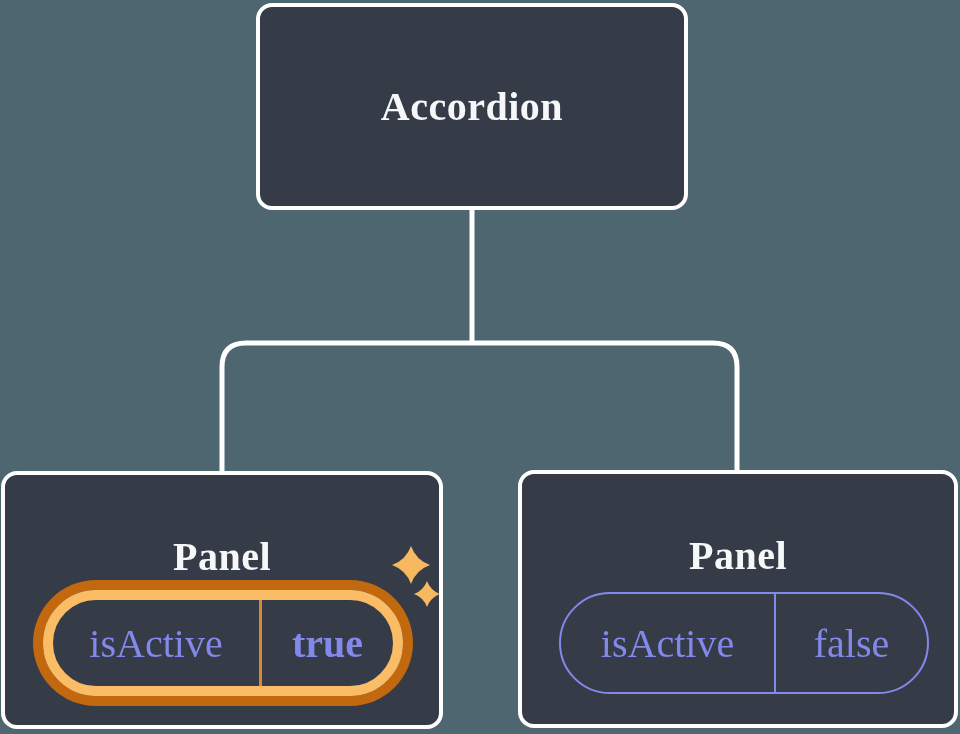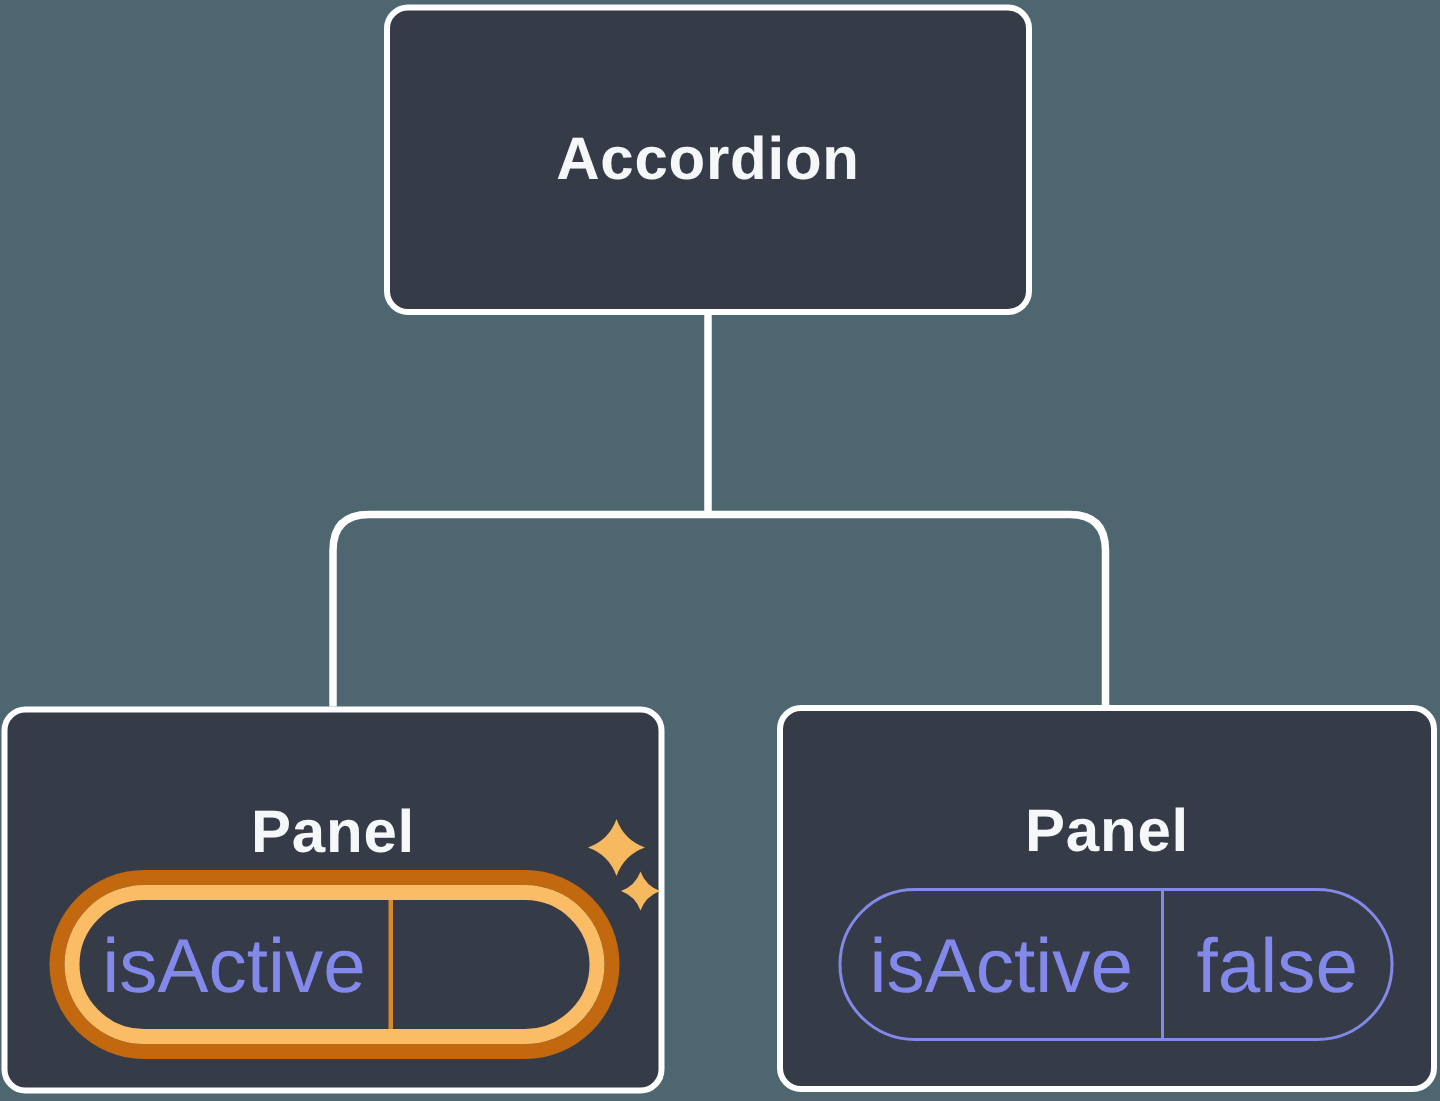--- a/index.html
+++ b/index.html
@@ -21,20 +21,21 @@
     fill: none;
     stroke: var(--line, #ffffff);
     stroke-width: 5;
   }
   .node {
     position: absolute;
     box-sizing: border-box;
     background: var(--node-fill, #353b47);
     border: 4px solid var(--node-border, #ffffff);
     border-radius: 16px;
+    font-family: Liberation Serif, serif;
   }
   .node-root {
     left: 256px; top: 3px;
     width: 432px; height: 207px;
     display: flex; align-items: center; justify-content: center;
   }
   .node-title {
     color: var(--text-light, #f6f7f9);
     font-size: 40px;
     font-weight: 600;
@@ -64,21 +65,21 @@
   .pill-inactive {
     left: 37px; top: 118px;
     width: 370px; height: 102px;
     border: 2px solid var(--purple, #8389ea);
   }
   .cell {
     display: flex;
     align-items: center;
     justify-content: center;
     color: var(--purple, #8389ea);
-    font-size: 51px;
+    font-size: 40px;
     white-space: nowrap;
   }
   .pill-active .cell-key   { width: 206px; }
   .pill-active .cell-val   { flex: 1; font-weight: 700; }
   .pill-inactive .cell-key { width: 213px; }
   .pill-inactive .cell-val { flex: 1; }
   .divider-orange { width: 3px; background: var(--orange-divider, #d98a2b); }
   .divider-purple { width: 2px; background: var(--purple, #8389ea); }
   .sparkles {
     position: absolute;
@@ -99,20 +100,21 @@
 
   <div class="node node-root">
     <span class="node-title">Accordion</span>
   </div>
 
   <div class="node panel panel-left">
     <span class="node-title">Panel</span>
     <div class="pill pill-active">
       <span class="cell cell-key">isActive</span>
       <span class="divider-orange"></span>
+      <span class="cell cell-val">true</span>
     </div>
     <svg class="sparkles" viewBox="0 0 54 64" xmlns="http://www.w3.org/2000/svg" aria-hidden="true">
       <path d="M22 1 Q27 15 41 20 Q27 25 22 39 Q17 25 3 20 Q17 15 22 1 Z"></path>
       <path d="M38 36 Q41.5 45.5 51 49 Q41.5 52.5 38 62 Q34.5 52.5 25 49 Q34.5 45.5 38 36 Z"></path>
     </svg>
   </div>
 
   <div class="node panel panel-right">
     <span class="node-title">Panel</span>
     <div class="pill pill-inactive">

